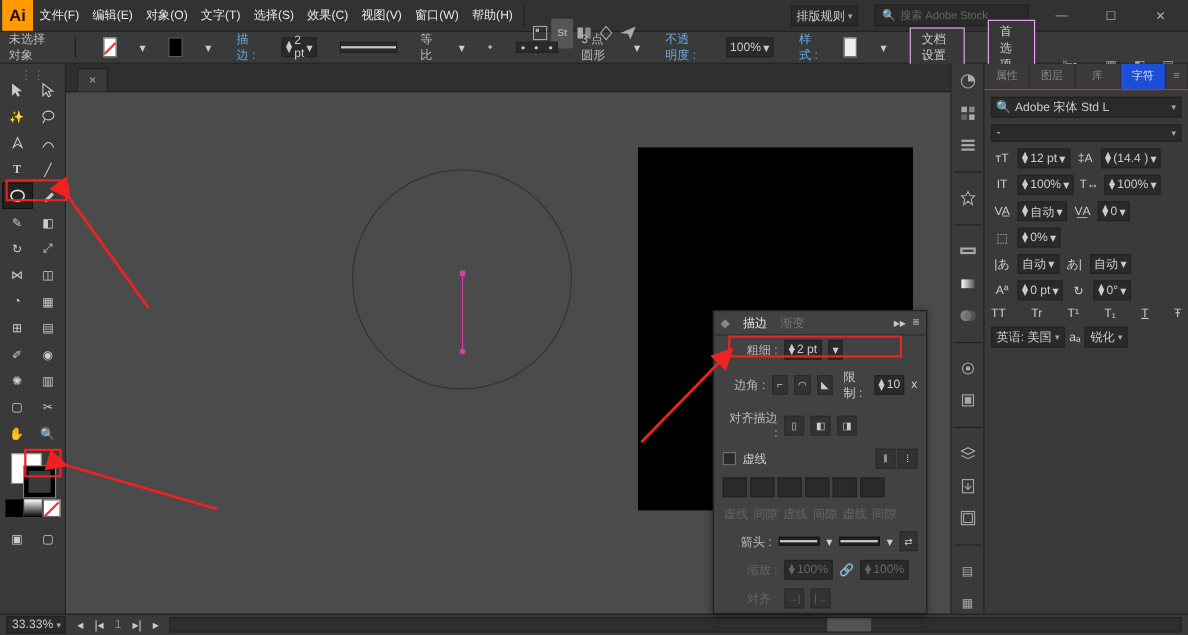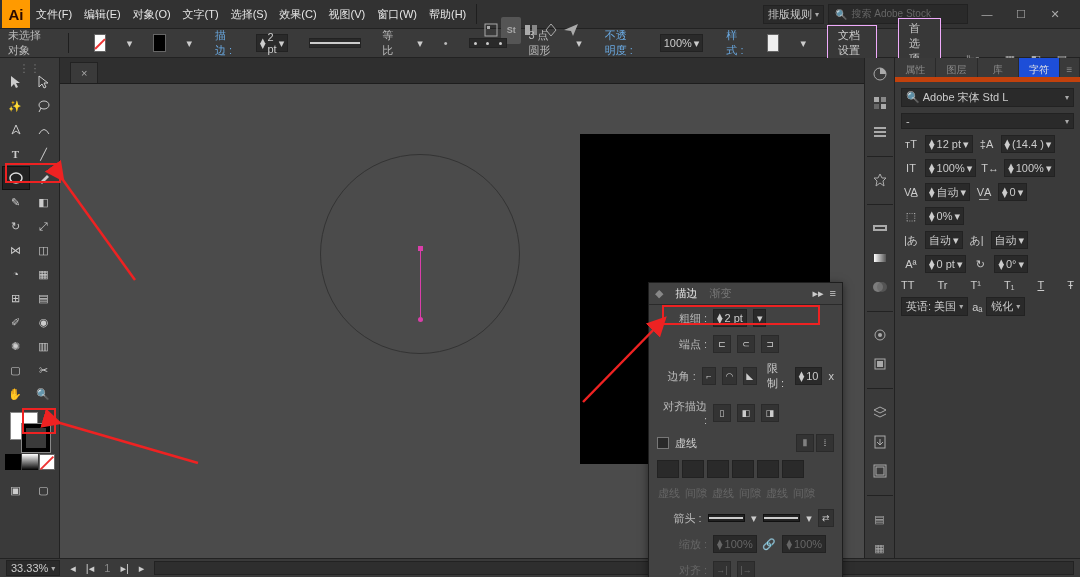--- a/index.html
+++ b/index.html
@@ -1,20 +1,20 @@
 <!DOCTYPE html>
 <html><head>
 <meta charset="utf-8">
 <style>
 * { margin:0; padding:0; box-sizing:border-box; font-family:"Microsoft YaHei",sans-serif; font-size:11px; color:#ccc; user-select:none; }
 body { width:1080px; height:577px; background:#323232; overflow:hidden; position:relative; }
 .topbar { height:28px; background:#323232; display:flex; align-items:center; padding:0 2px; }
 .ai-logo { width:28px; height:28px; background:#ff9a00; display:flex; align-items:center; justify-content:center; color:#2a0a00; font-weight:bold; font-size:15px; }
 .menu-item { padding:0 6px; line-height:28px; color:#e6e6e6; }
-.topbar-right { margin-left:auto; display:flex; align-items:center; gap:4px; padding-right:8px;text-align:right;}
+.topbar-right { margin-left:auto; display:flex; align-items:center; gap:15px; padding-right:8px;text-align:right;}
 .top-icon { width:20px; height:27px; display:flex; align-items:center; justify-content:center; color:#aaa;margin-top:32px; }
 .win-btn { width:30px; height:18px; display:flex; align-items:center; justify-content:center; color:#aaa; }
 .sep { width:1px; height:20px; background:#1e1e1e; margin:0 4px;}
 .search-box { display:flex; align-items:center; gap:4px; color:#777; background:#2a2a2a; border:1px solid #222; padding:2px 6px; width:140px;}
 .search-box span { color:#666; font-size:10px;}
 .optionbar { height:30px; background:#3a3a3a; border-top:1px solid #222; border-bottom:1px solid #222; display:flex; align-items:center; padding:0 8px; gap:21px; }
 .lbl { color:#bbb; }
 .swatch { width:18px; height:18px; border:1px solid #666; background:#fff; position:relative;}
 .swatch.red-line::after{ content:""; position:absolute; left:-2px; right:-2px; top:50%; border-top:2px solid #e33; transform:rotate(-45deg);}
 .swatch.black { background:#000; }
@@ -46,21 +46,21 @@
 .canvas .pinkline { position:absolute; width:1px; background:#db3eaa; }
 .scroll-h { height:19px; background:#3a3a3a; border-top:1px solid #222; display:flex; align-items:center; padding:0 6px; gap:10px; position:relative;}
 .scroll-h .trough { flex:1; height:14px; background:#2e2e2e; position:relative; border:1px solid #222;}
 .scroll-h .thumb { position:absolute; left:65%; top:0; bottom:0; width:40px; background:#555; }
 .scroll-h .centerlbl { position:absolute; left:50%; transform:translateX(-50%); color:#999;}
 .right-rail { width:30px; background:#3a3a3a; border-left:1px solid #222; display:flex; flex-direction:column; align-items:center; padding-top:6px; gap:10px; }
 .right-rail .ri { width:22px; height:22px; display:flex; align-items:center; justify-content:center; color:#aaa;}
 .right-rail .ri svg { width:16px; height:16px; }
 .right-rail .div { height:1px; width:26px; background:#222; margin:4px 0;}
 .panels { width:186px; background:#3a3a3a; border-left:1px solid #222; display:flex; flex-direction:column; }
-.panel-tabs { display:flex; height:24px; border-bottom:5px solid #c2410c;justify-content:center; }
+.panel-tabs { display:flex; height:24px; border-bottom:1px solid #c2410c;justify-content:center; }
 .ptab { flex:1; text-align:center; line-height:24px; font-size:10px; color:#888; border-right:1px solid #2a2a2a;}
 .ptab.act { color:#e6e6e6; background:#1d4ed8; }
 .panel-body { padding:6px 6px; display:flex; flex-direction:column; gap:6px; }
 .prow { display:flex; align-items:center; gap:4px; }
 .prow .ic { width:20px; height:16px; display:flex; align-items:center; justify-content:center; }
 .num-in { background:#2a2a2a; border:1px solid #222; height:18px; display:flex; align-items:center; padding:0 3px; gap:2px;}
 .num-in .spin { display:flex; flex-direction:column; line-height:5px; font-size:7px; color:#aaa;}
 .stroke-panel { position:absolute; left:648px; top:282px; width:195px; background:#424242; border:1px solid #1e1e1e; box-shadow:0 2px 8px rgba(0,0,0,.5); z-index:50;}
 .sp-tabs { height:22px; display:flex; align-items:center; border-bottom:1px solid #2a2a2a; padding:0 6px; gap:12px;}
 .sp-tabs .act { color:#e6e6e6;}
@@ -562,26 +562,20 @@
           <span>▴</span>
           <span>▾</span>
         </span>
         <span>2 pt</span>
       </div>
     <div class="num-in">
         <span class="arr">▾</span>
       </div>
   </div>
   <div class="sp-row">
-    <span class="rl">端点 :</span>
-    <div class="icon-btn">⊏</div>
-    <div class="icon-btn">⊂</div>
-    <div class="icon-btn">⊐</div>
-  </div>
-  <div class="sp-row">
     <span class="rl">边角 :</span>
     <div class="icon-btn">⌐</div>
     <div class="icon-btn">◠</div>
     <div class="icon-btn">◣</div>
     <span class="dim" style="margin-left:4px;">限制 :</span>
     <div class="num-in dim">
         <span class="spin">
           <span>▴</span>
           <span>▾</span>
         </span>

